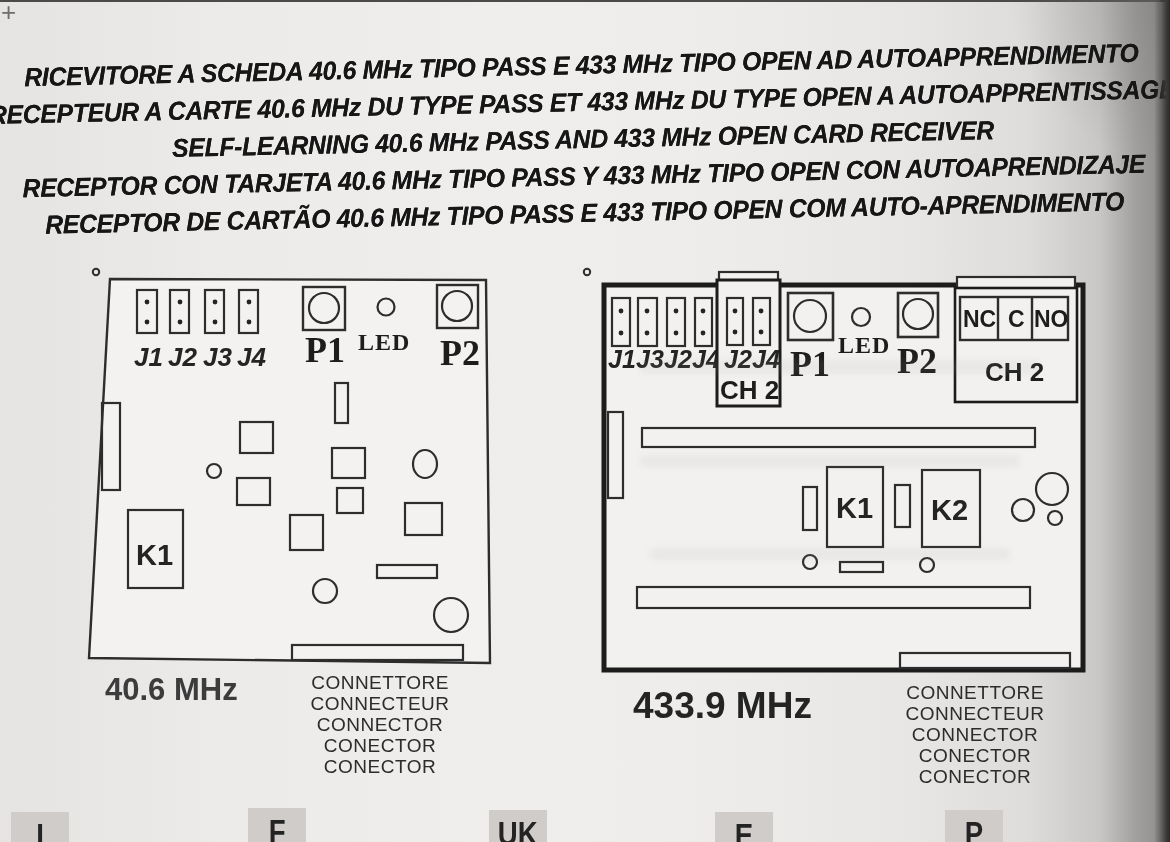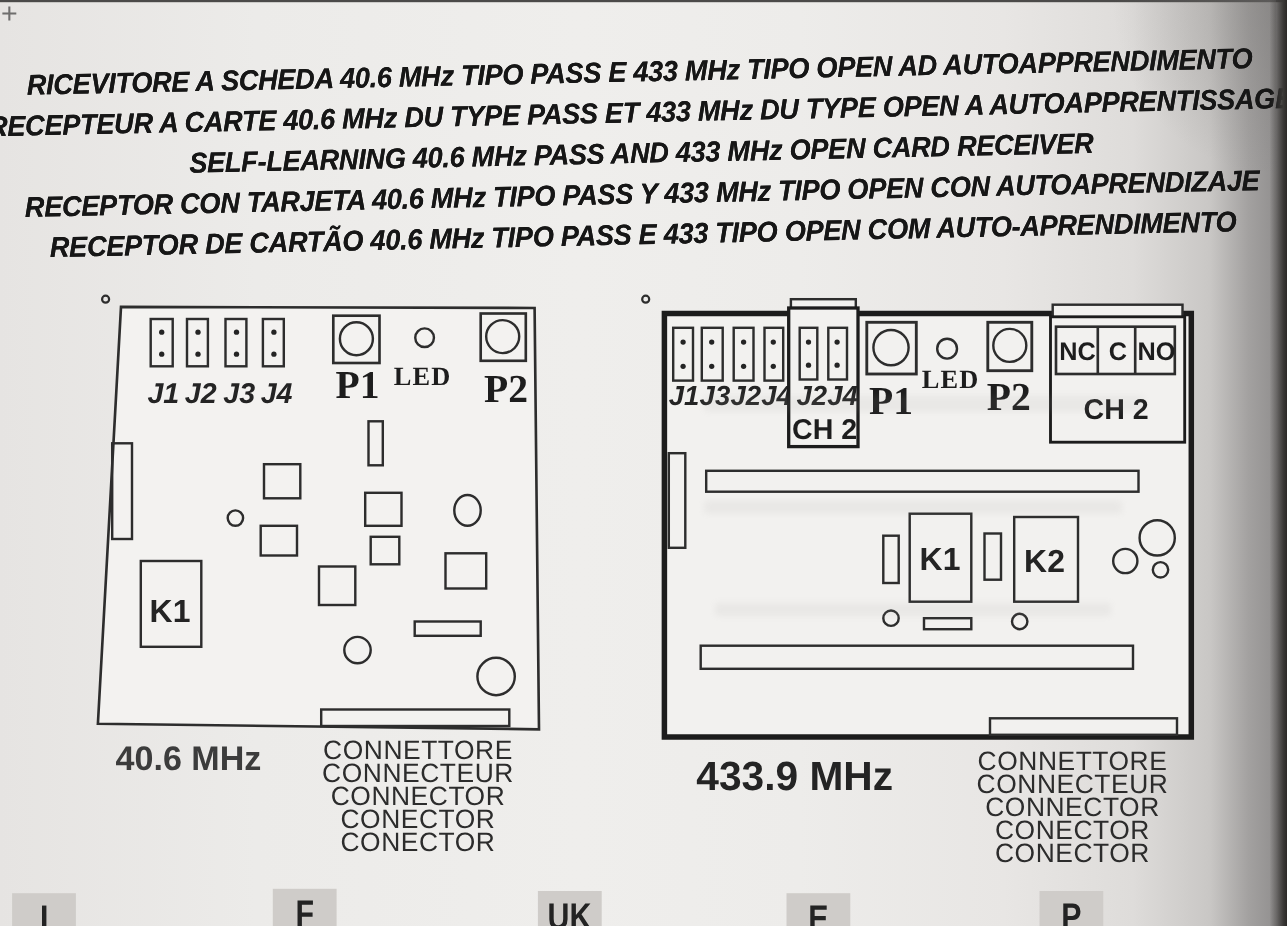--- a/index.html
+++ b/index.html
@@ -26,21 +26,21 @@
   .lbl-jr{font:bold italic 25px "Liberation Sans",sans-serif;fill:#242424;}
   .lbl-p{font:bold 36px "Liberation Serif",serif;fill:#1d1d1d;}
   .lbl-led{font:bold 24px "Liberation Serif",serif;fill:#1d1d1d;letter-spacing:1px;}
   .lbl-k{font:bold 29px "Liberation Sans",sans-serif;fill:#242424;}
   .lbl-ch{font:bold 26px "Liberation Sans",sans-serif;fill:#1d1d1d;}
   .lbl-term{font:bold 23px "Liberation Sans",sans-serif;fill:#1d1d1d;}
   .freq{position:absolute;font-weight:bold;color:#3c3c3c;white-space:nowrap;}
   .freq-left{left:105px;top:672px;font-size:31px;letter-spacing:0px;}
   .freq-right{left:633px;top:685px;font-size:37px;color:#242424;}
   .connector-stack{position:absolute;display:flex;flex-direction:column;align-items:center;
-    font-size:24px;color:#2c2c2c;line-height:21px;letter-spacing:.5px;}
+    font-size:19px;color:#2c2c2c;line-height:21px;letter-spacing:.5px;}
   .conn-left{left:290px;top:672px;width:180px;}
   .conn-right{left:885px;top:682px;width:180px;}
   
   .smudge{position:absolute;background:#9a9896;opacity:.10;filter:blur(3px);border-radius:3px;}
   
   .lang-tab{position:absolute;top:809px;width:58px;height:40px;background:#cfccc9;
     display:flex;align-items:flex-start;justify-content:center;}
   .lang-tab span{font-weight:bold;font-size:30px;color:#232323;transform:scale(.92,1.12);transform-origin:top center;margin-top:5px;}
 </style>
 </head>

